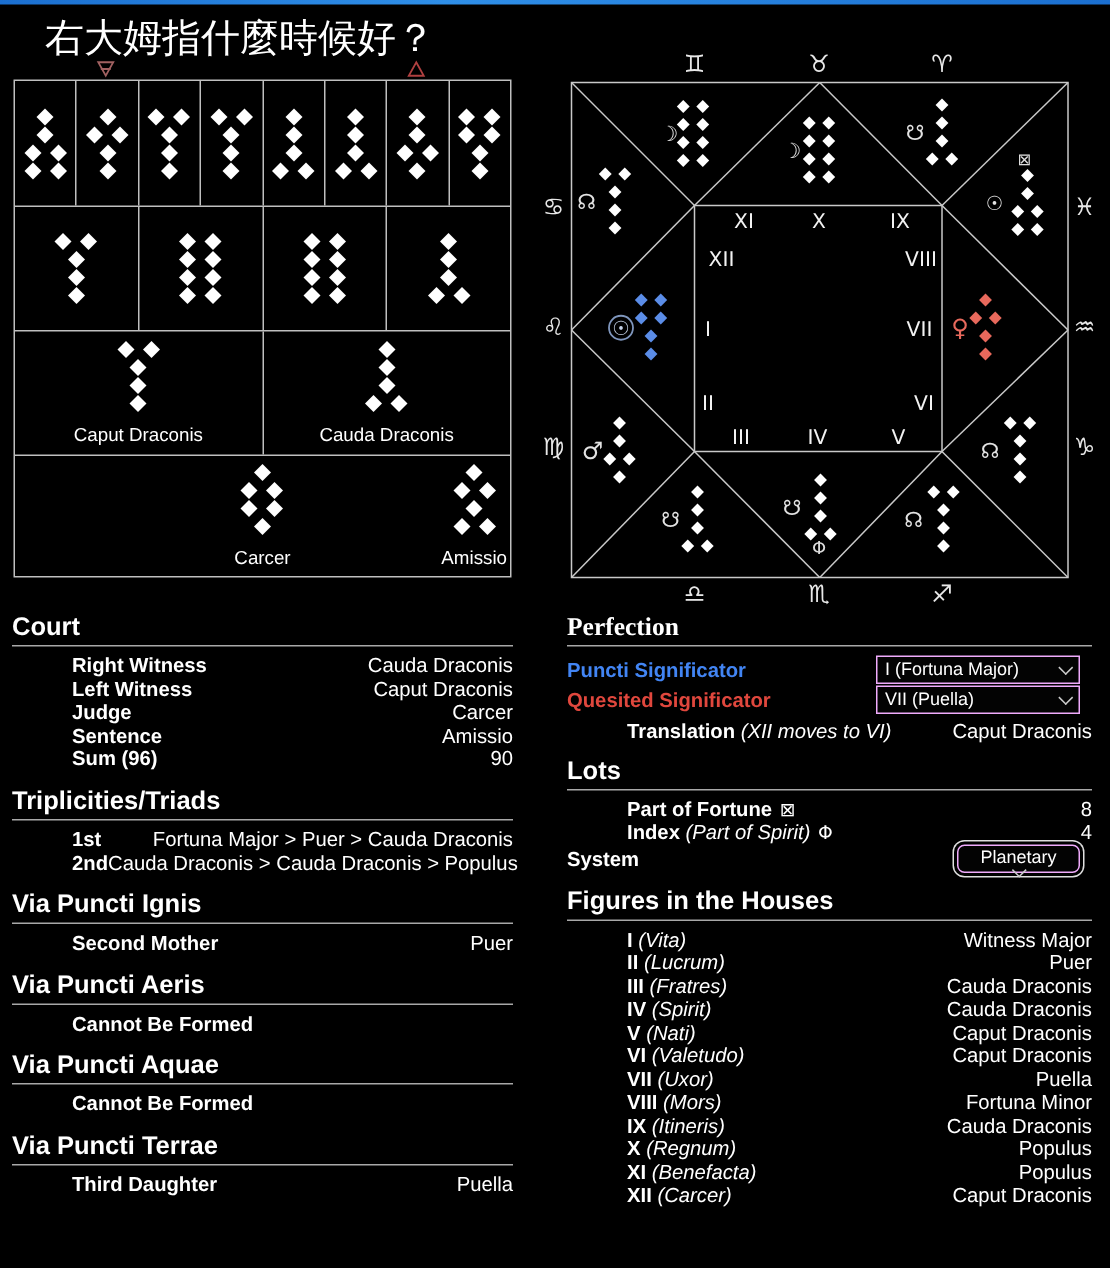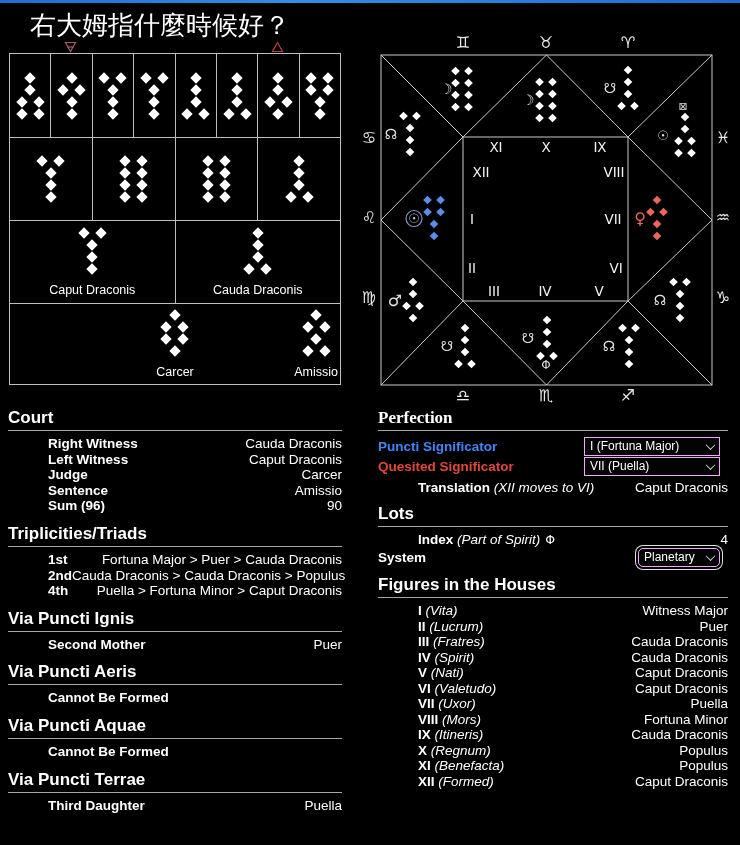--- a/index.html
+++ b/index.html
@@ -43,21 +43,21 @@
   .lbl{font-weight:700;}
   .val{text-align:right;white-space:nowrap;}
   .note{font-style:italic;font-weight:400;}
   .lotsym{font-family:"DejaVu Sans",sans-serif;font-weight:400;margin-left:5px;font-size:12.5px;}
   .help{font-weight:400;font-size:13px;color:#ddd;margin-left:5px;}
   .selrow{display:flex;justify-content:space-between;align-items:center;height:20px;font-size:13.5px;}
   .dd{width:124px;height:17px;border:1px solid #f0abfc;background:#030303;color:#fff;font-size:12px;
       display:flex;align-items:center;justify-content:space-between;padding:0 5px;margin-right:8px;cursor:pointer;}
   .chev{width:6px;height:6px;border-right:1.5px solid #ccc;border-bottom:1.5px solid #ccc;
         transform:rotate(45deg) translate(-1px,-1px);flex:none;}
-  .dd-sys{width:70px;border-radius:5px;box-shadow:0 0 0 2px #000,0 0 0 3px #e0e0e0;}
+  .dd-sys{width:70px;border-radius:5px;box-shadow:0 0 0 2px #000,0 0 0 3px #e0e0e0;flex-direction:column;}
   .translation{margin-top:4px;}
 </style>
 </head>
 <body>
 
 <div class="page">
   <div class="topbar"></div>
   <h1 class="title">右大姆指什麼時候好？</h1>
 
   <div id="markers">
@@ -542,24 +542,20 @@
     <div class="sec-h">Triplicities/Triads</div>
     <div id="trip-rows">
         <div class="kv">
           <span><span class="lbl">1st</span></span>
           <span class="val">Fortuna Major &gt; Puer &gt; Cauda Draconis</span>
         </div>
         <div class="kv">
           <span><span class="lbl">2nd</span></span>
           <span class="val">Cauda Draconis &gt; Cauda Draconis &gt; Populus</span>
         </div>
-        <div class="kv">
-          <span><span class="lbl">4th</span></span>
-          <span class="val">Puella &gt; Fortuna Minor &gt; Caput Draconis</span>
-        </div>
       </div>
     <div id="via-sections">
         <div class="sec-h">Via Puncti Ignis</div>
         <div class="kv">
           <span><span class="lbl">Second Mother</span></span>
           <span class="val">Puer</span>
         </div>
         <div class="sec-h">Via Puncti Aeris</div>
         <div class="kv">
           <span><span class="lbl">Cannot Be Formed</span></span>
@@ -595,20 +591,24 @@
       </div>
     </div>
     <div class="kv translation">
       <span><span class="lbl">Translation</span> <span class="note">(XII moves to VI)</span></span>
       <span class="val">Caput Draconis</span>
     </div>
 
     <div class="sec-h">Lots</div>
     <div id="lots-rows">
         <div class="kv">
+          <span><span class="lbl">Part of Fortune</span><span class="lotsym">⊠</span></span>
+          <span class="val">8</span>
+        </div>
+        <div class="kv">
           <span><span class="lbl">Index</span><span class="note"> (Part of Spirit)</span><span class="lotsym">Φ</span></span>
           <span class="val">4</span>
         </div>
       </div>
 
     <div class="selrow">
       <span class="lbl">System</span>
       <div class="dd dd-sys">
         <span>Planetary</span>
         <span class="chev"></span>
@@ -655,18 +655,18 @@
         </div>
         <div class="kv">
           <span><span class="lbl">X</span><span class="note"> (Regnum)</span></span>
           <span class="val">Populus</span>
         </div>
         <div class="kv">
           <span><span class="lbl">XI</span><span class="note"> (Benefacta)</span></span>
           <span class="val">Populus</span>
         </div>
         <div class="kv">
-          <span><span class="lbl">XII</span><span class="note"> (Formed)</span></span>
+          <span><span class="lbl">XII</span><span class="note"> (Carcer)</span></span>
           <span class="val">Caput Draconis</span>
         </div>
       </div>
   </div>
 </div>
 
 </body></html>

